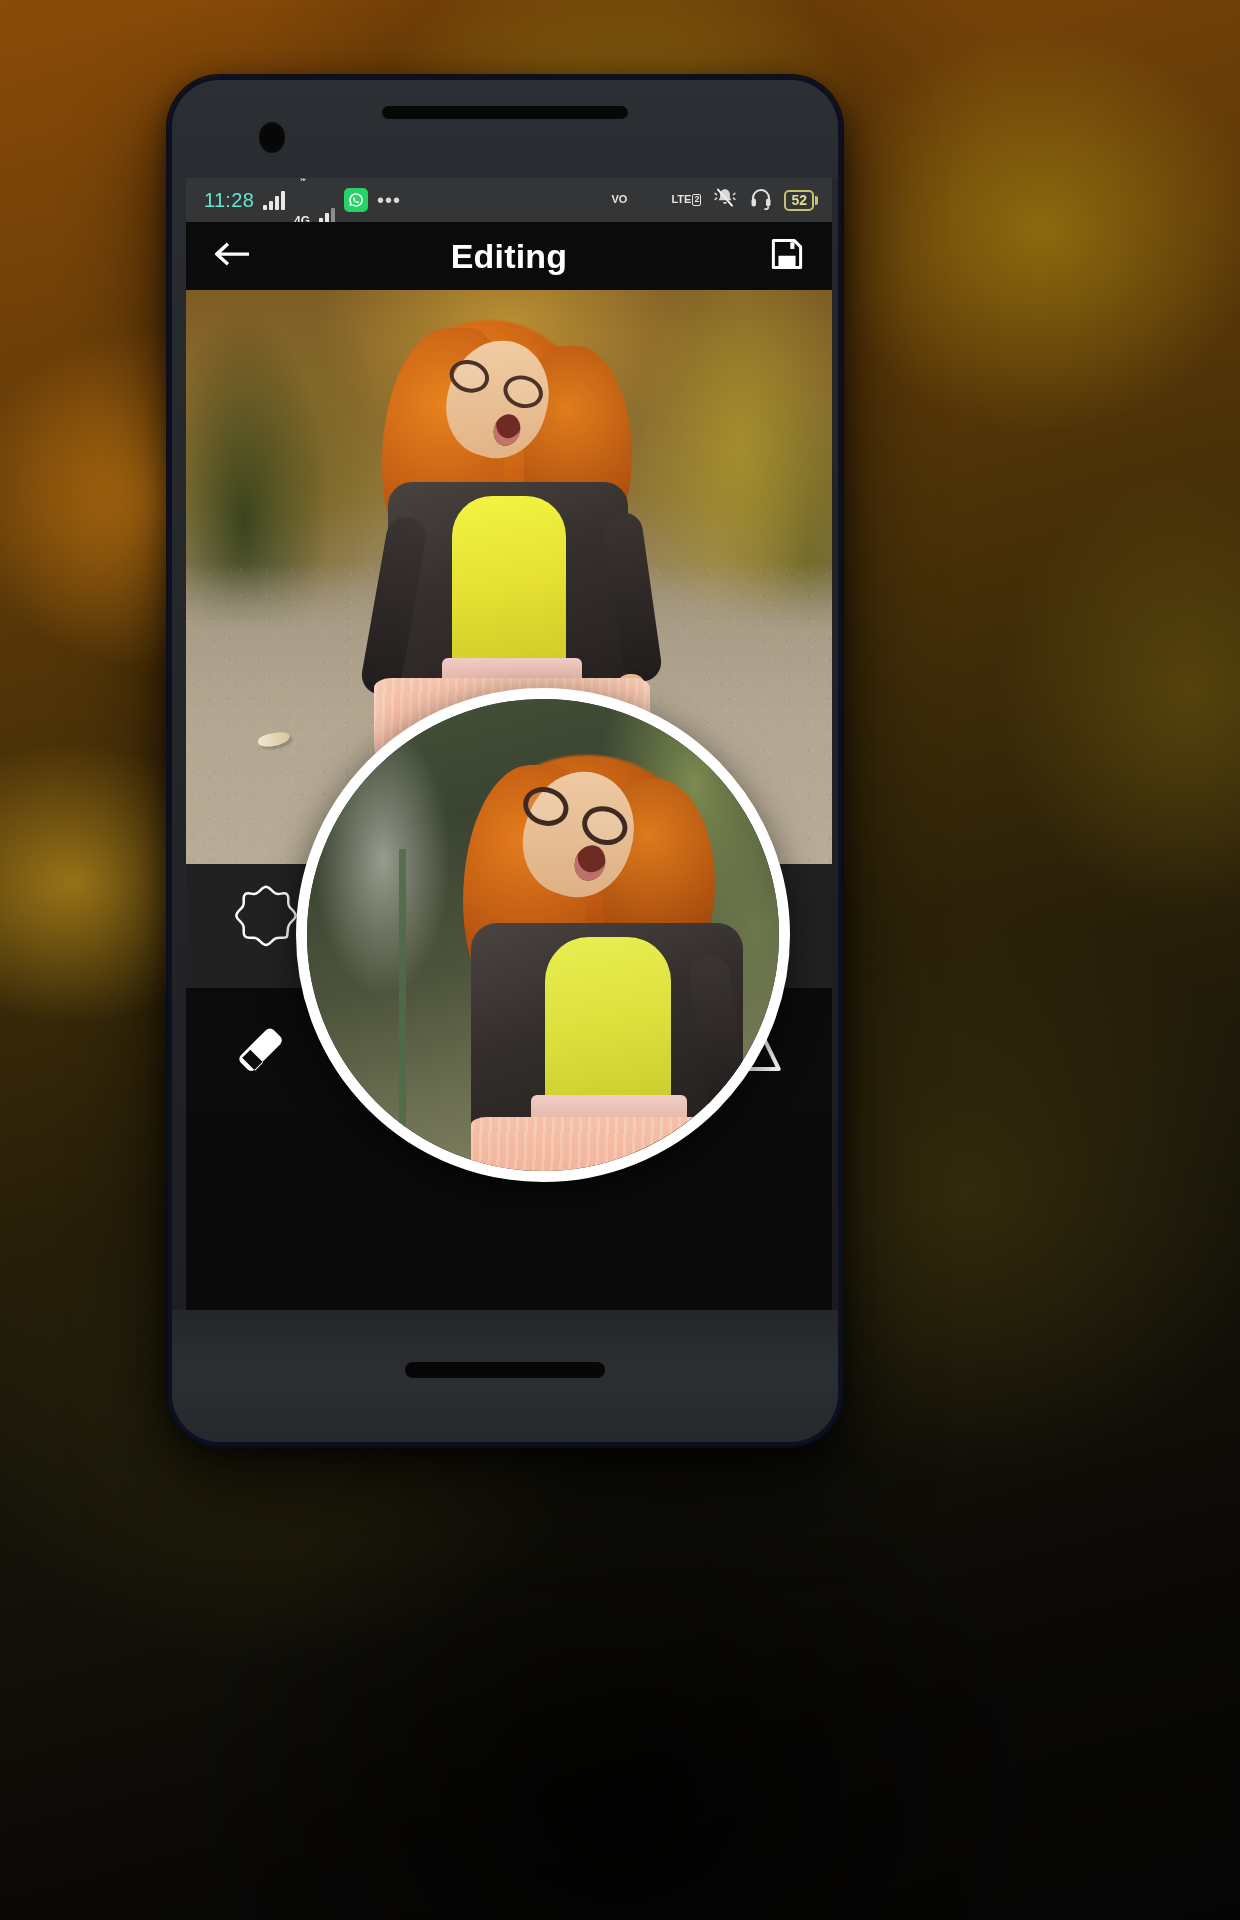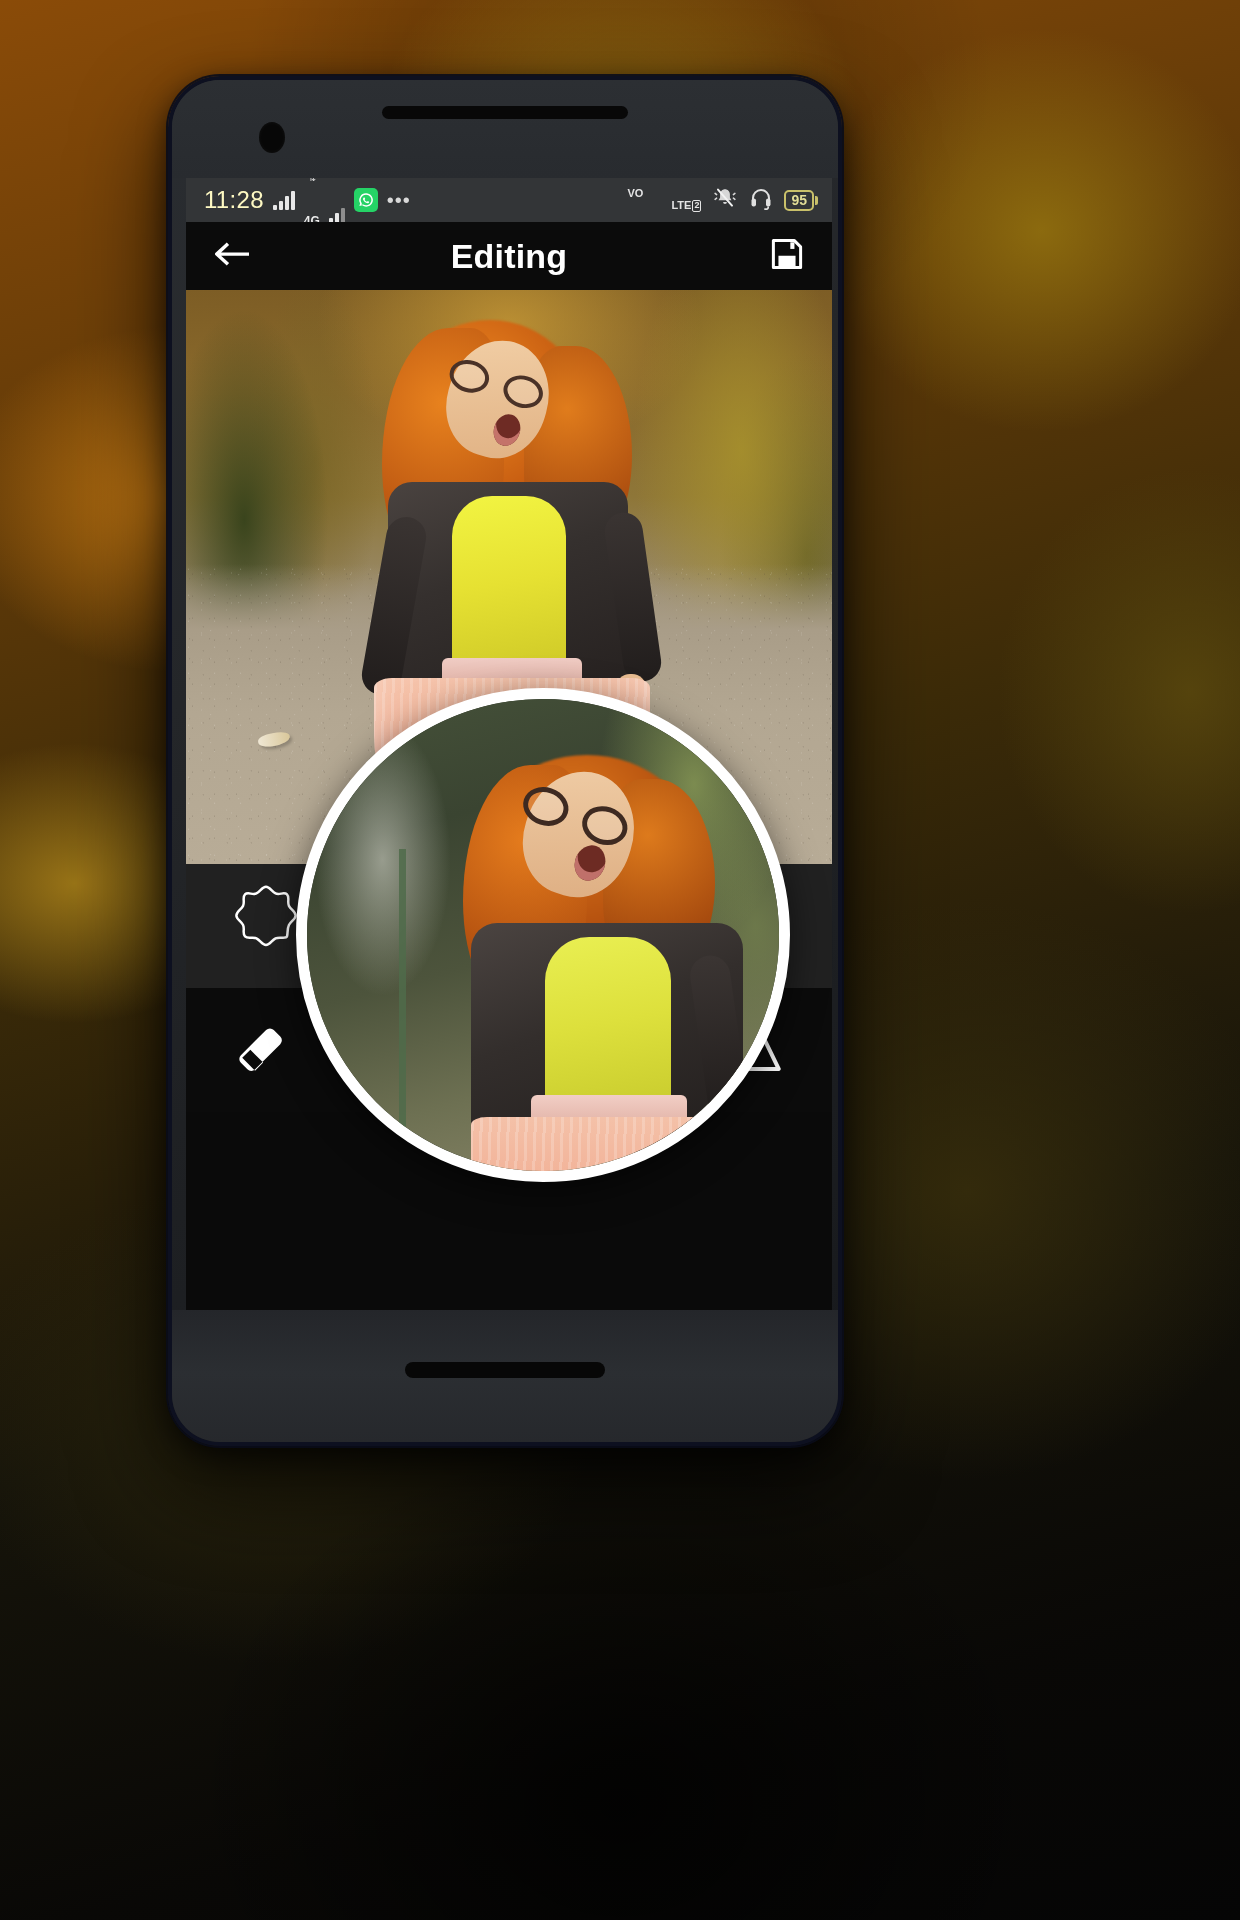--- a/index.html
+++ b/index.html
@@ -93,21 +93,21 @@
     height: 44px;
     background: #333537;
     display: flex;
     align-items: center;
     justify-content: space-between;
     padding: 0 14px 0 18px;
     color: #e9eaea;
   }
   .sb-left { display: flex; align-items: center; gap: 9px; }
   .sb-right { display: flex; align-items: center; gap: 11px; }
-  #sb-time { font-size: 24px; font-weight: 400; letter-spacing: .3px; color: #fef9c3; }
+  #sb-time { font-size: 20px; font-weight: 400; letter-spacing: .3px; color: #5eead4; }
 
   .bars { display: flex; align-items: flex-end; gap: 2px; height: 20px; }
   .bars i { display: block; width: 4px; background: #e8e8e8; border-radius: 1px; }
   .bars i:nth-child(1) { height: 5px; }
   .bars i:nth-child(2) { height: 9px; }
   .bars i:nth-child(3) { height: 14px; }
   .bars i:nth-child(4) { height: 19px; }
   .bars.dim i:nth-child(4) { background: #8e8e8e; }
 
   .sim2 { display: flex; align-items: flex-end; gap: 3px; }
@@ -117,21 +117,21 @@
 
   #wa-icon {
     width: 24px; height: 24px; border-radius: 5px;
     background: #25D366;
     display: flex; align-items: center; justify-content: center;
     color: #fff; font-size: 16px; line-height: 1;
   }
   #sb-dots { font-size: 20px; color: #d9d9d9; letter-spacing: 1px; line-height: .6; }
 
   #volte {
-    display: flex; flex-direction: column; align-items: flex-start;
+    display: flex; flex-direction: row; align-items: flex-start;
     font-size: 11px; font-weight: 700; line-height: 1.05; color: #e4e4e4;
   }
   #volte .l2 { display: flex; align-items: center; gap: 1px; margin-left: 44px; }
   #volte .sup {
     font-size: 9px; border: 1px solid #e4e4e4; border-radius: 2px;
     padding: 0 1px; line-height: 1.1;
   }
 
   #battery {
     display: flex; align-items: center;
@@ -388,21 +388,21 @@
         <span>
           <svg width="24" height="24" viewBox="0 0 24 24" aria-hidden="true">
             <path fill="none" stroke="#e0e0e0" stroke-width="2" d="M4 14v-2a8 8 0 0 1 16 0v2"></path>
             <rect x="2.5" y="12.5" width="4.5" height="8" rx="2.1" fill="#e0e0e0"></rect>
             <rect x="17" y="12.5" width="4.5" height="8" rx="2.1" fill="#e0e0e0"></rect>
             <path fill="none" stroke="#e0e0e0" stroke-width="1.7" d="M19.2 20.5v.9a1.8 1.8 0 0 1-1.8 1.8h-2.1"></path>
           </svg>
         </span>
 
         <span id="battery">
-          <span class="body">95</span>
+          <span class="body">52</span>
           <span class="tip"></span>
         </span>
       </div>
     </div>
 
     <div id="appbar">
       <div id="back-btn">
         <span>
           <svg width="40" height="32" viewBox="0 0 40 32" aria-hidden="true">
             <path fill="#ffffff" d="M14.8 4.4 3.3 15.1c-.5.5-.5 1.3 0 1.8l11.5 10.7 2.3-2.5-8-7.4H37v-3.2H9.1l8-7.5z"></path>

